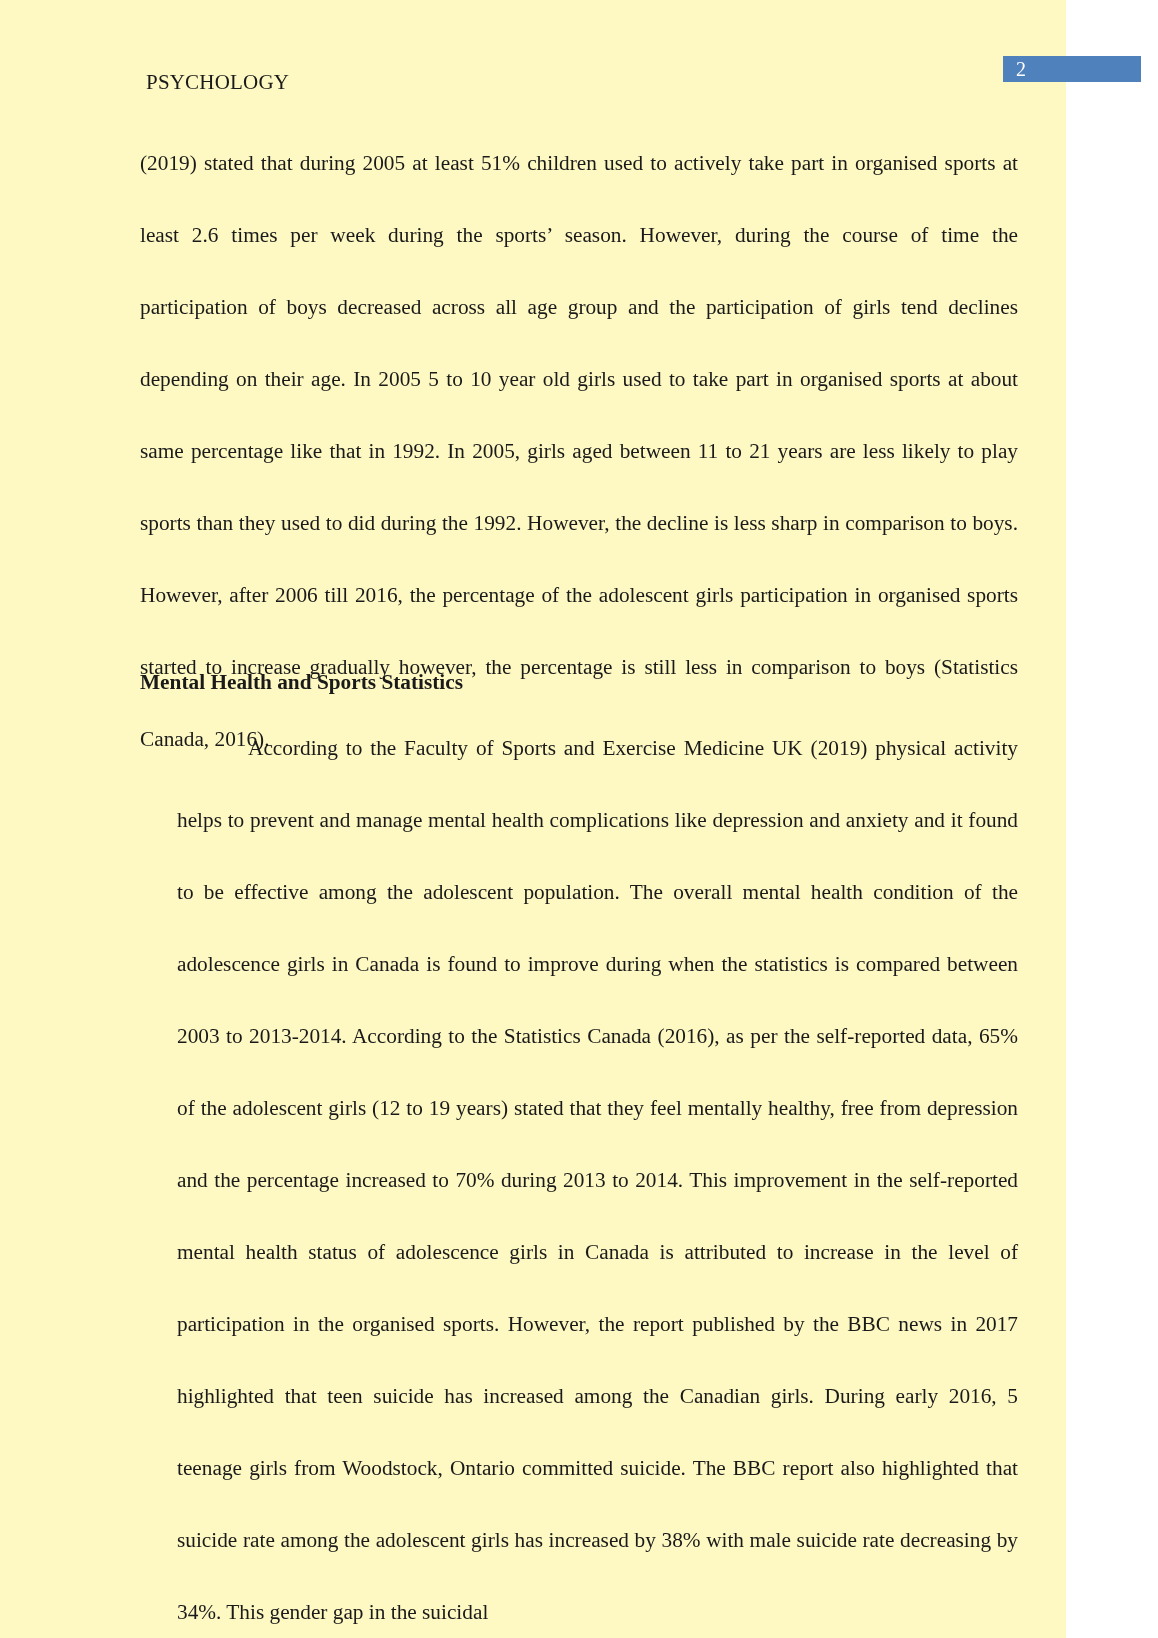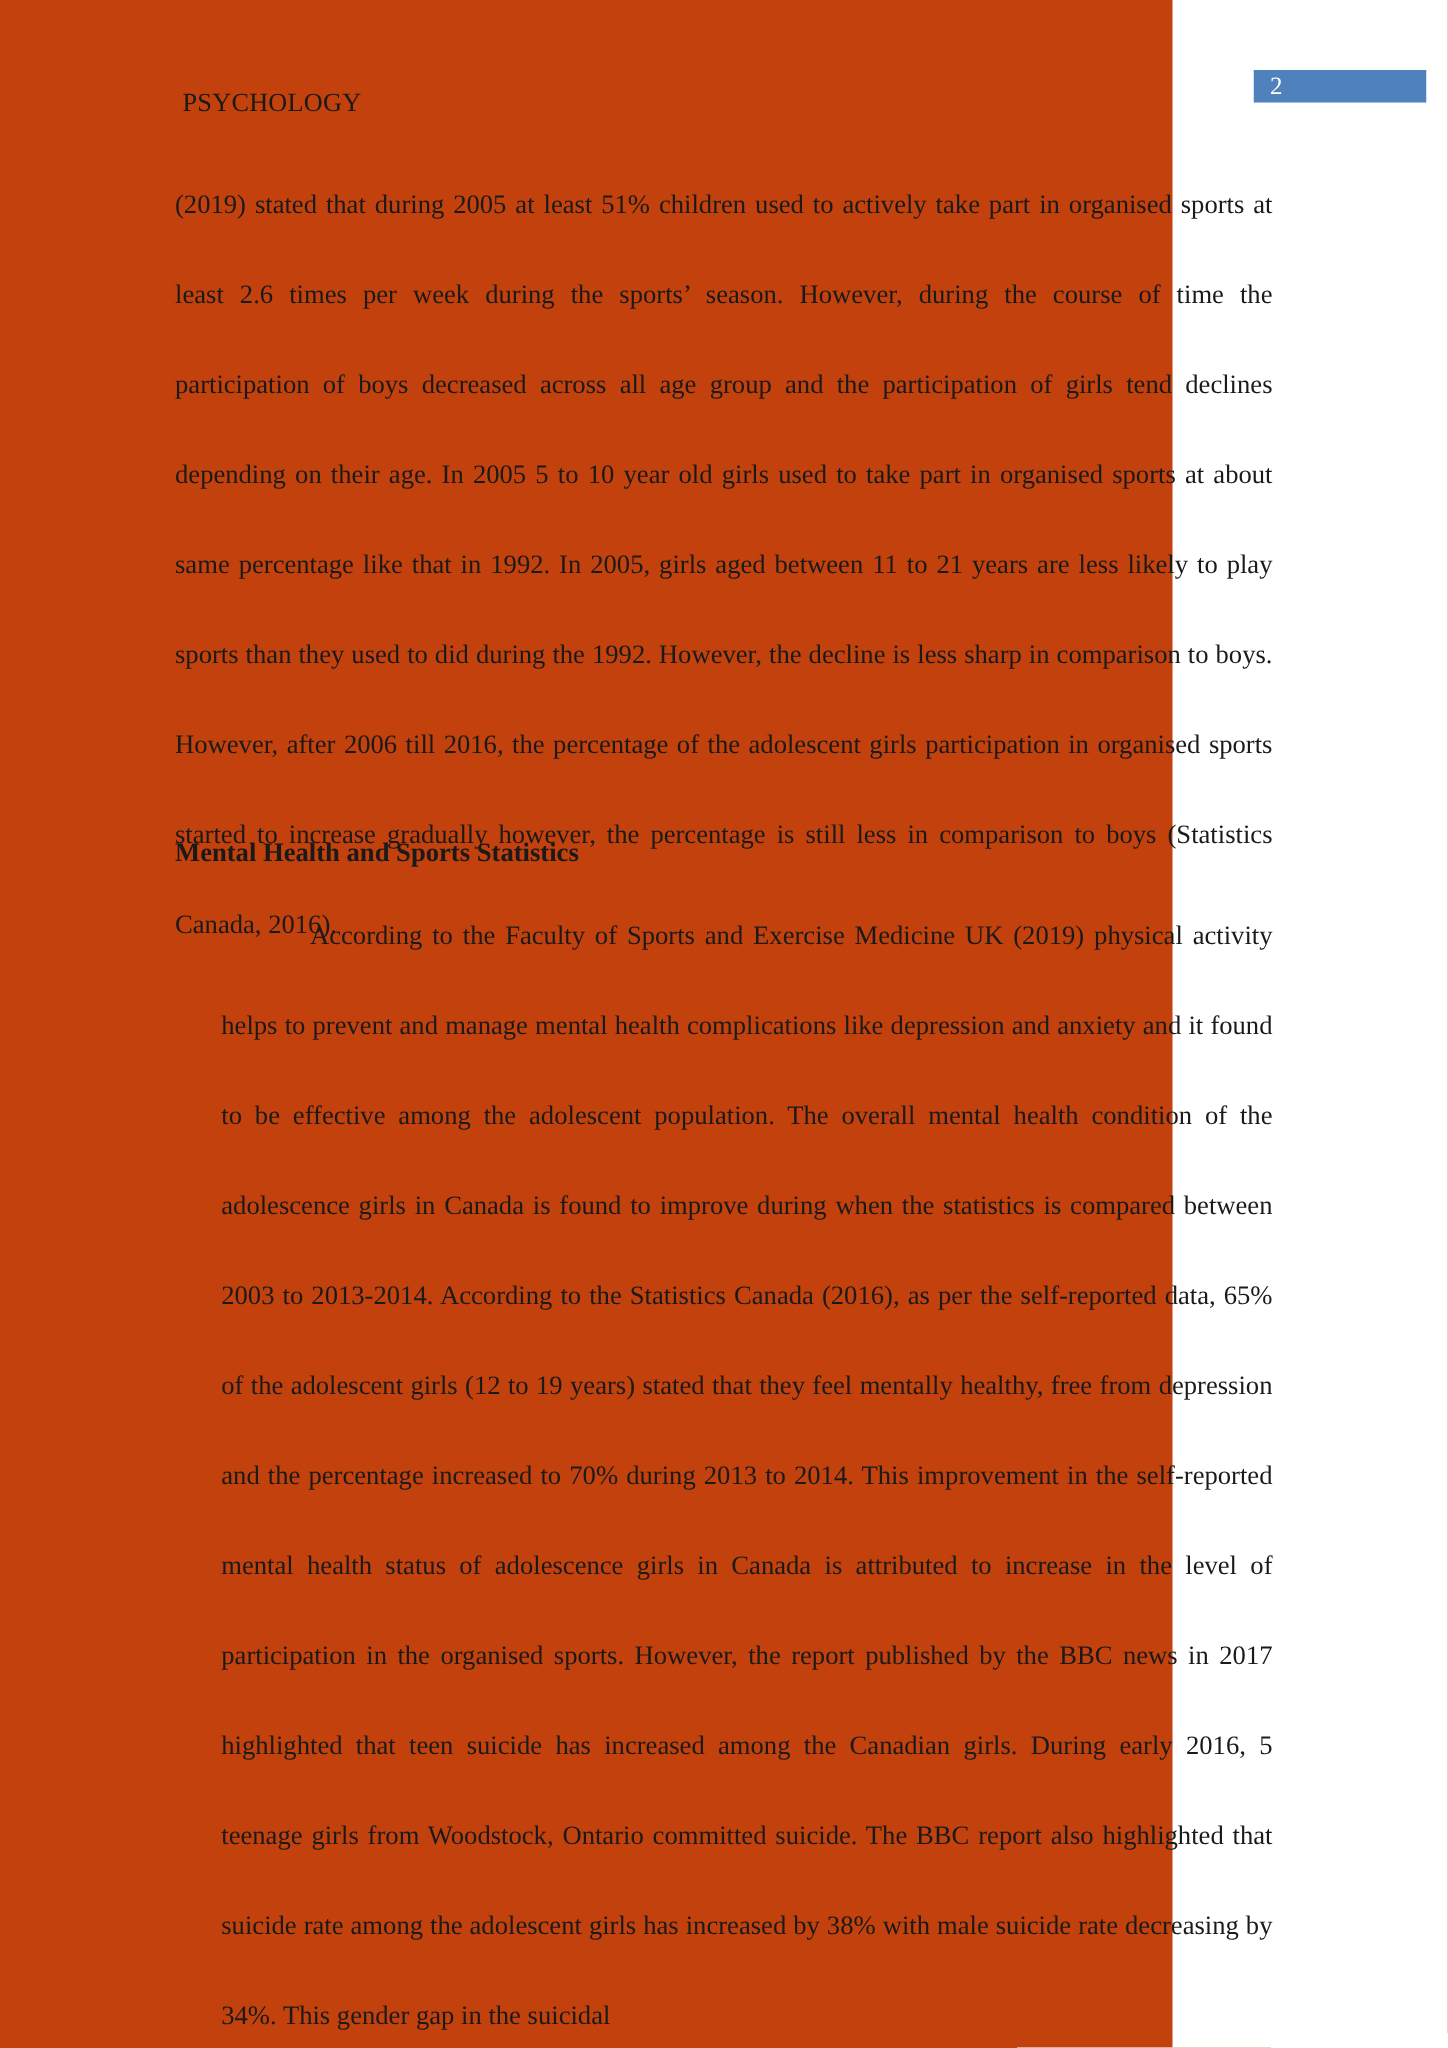--- a/index.html
+++ b/index.html
@@ -11,23 +11,23 @@
       width: 1158px;
       height: 1638px;
       position: relative;
       overflow: hidden;
       font-family: "Liberation Serif", "DejaVu Serif", serif;
       color: #1a1a1a;
     }
     .page {
       position: absolute;
       left: 0; top: 0;
-      width: 938px;
+      width: 1066px;
       height: 1638px;
-      background: #c2410c;
+      background: #fef9c3;
     }
     .running-head {
       position: absolute;
       left: 146px;
       top: 70px;
       font-size: 21px;
       letter-spacing: 0.2px;
       color: #1a1a1a;
     }
     .page-number-box {

